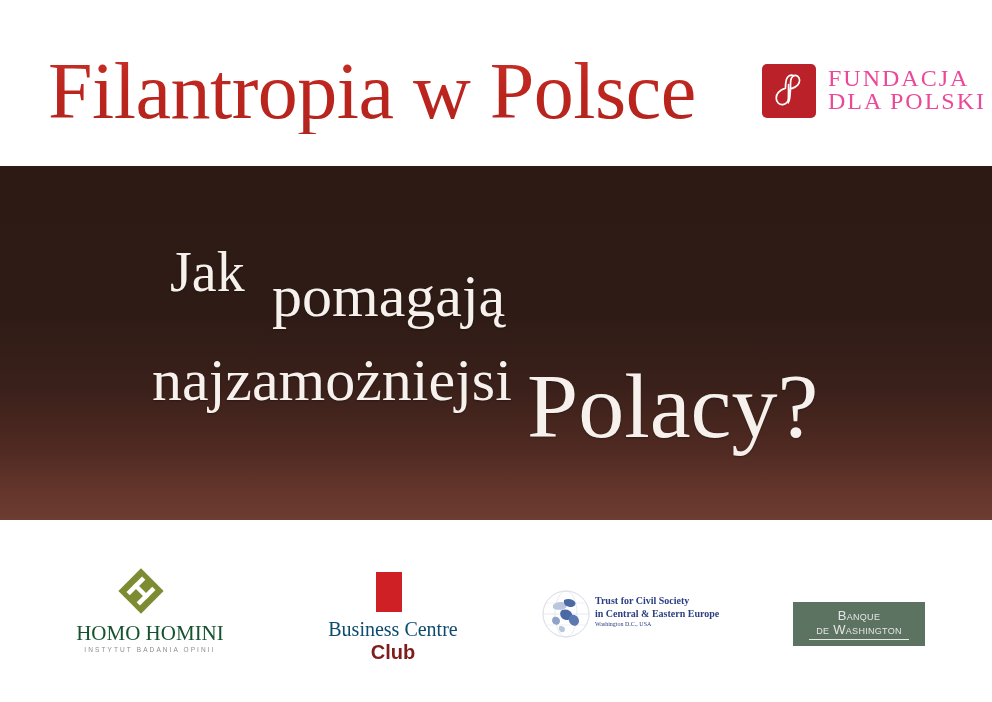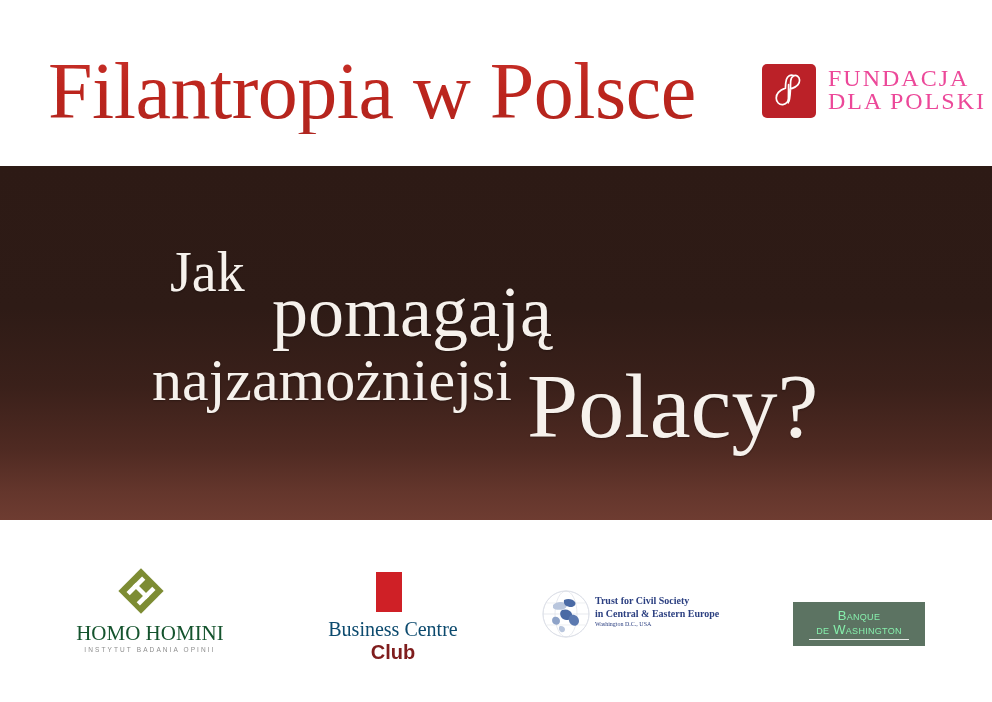--- a/index.html
+++ b/index.html
@@ -99,23 +99,22 @@
   }
   #word-jak {
     left: 170px;
     top: 78px;          
     font-size: 56px;
     line-height: 56px;
   }
   #word-pomagaja {
     left: 272px;
     top: 82px;
-    font-size: 72px;
+    font-size: 60px;
     line-height: 96px;
-    margin-top: 16px;
   }
   #word-najzamozniejsi {
     left: 152px;
     top: 184px;
     font-size: 60px;
     line-height: 60px;
   }
   #word-polacy {
     left: 527px;
     top: 194px;
@@ -233,21 +232,21 @@
   #banque-box {
     position: absolute;
     left: 0; top: 0;
     width: 132px; height: 44px;
     background: #5c7362;
   }
   #banque-l1, #banque-l2 {
     position: absolute;
     width: 132px;
     text-align: center;
-    color: #86efac;
+    color: #e5e5e5;
     font-family: "Liberation Sans", sans-serif;
     font-variant: small-caps;
     letter-spacing: 0.3px;
     white-space: nowrap;
   }
   #banque-l1 { top: 7px;  font-size: 13px; line-height: 14px; }
   #banque-l2 { top: 21px; font-size: 13px; line-height: 14px; }
   #banque-rule {
     position: absolute;
     left: 16px; top: 37px;

